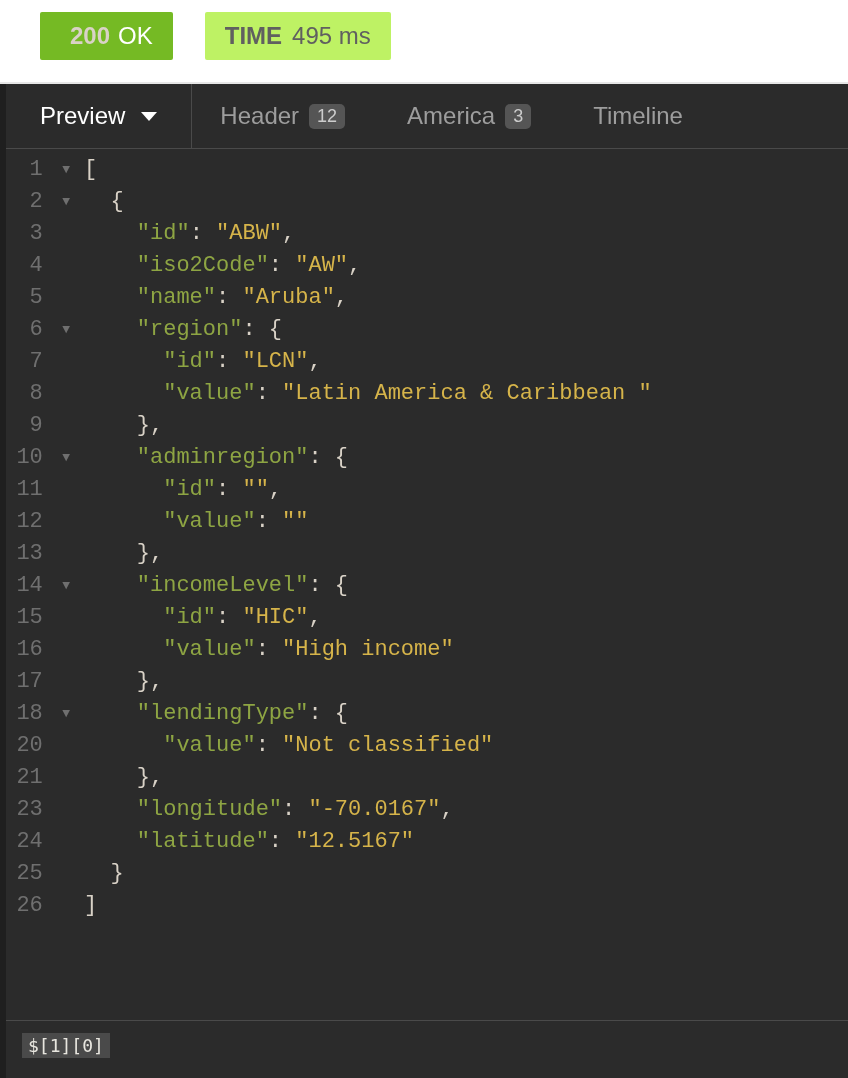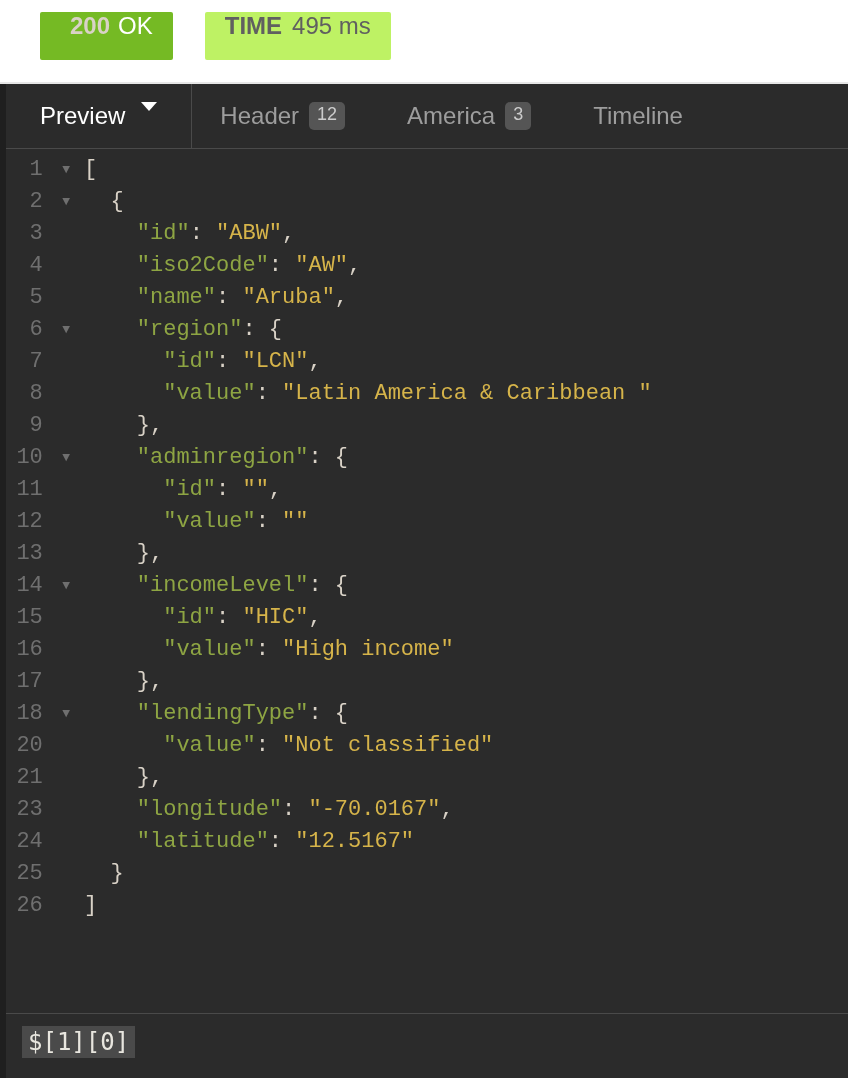--- a/index.html
+++ b/index.html
@@ -16,21 +16,21 @@
     display: flex;
     align-items: center;
     gap: 32px;
     padding: 12px 40px 22px 40px;
     background: #fff;
     border-bottom: 2px solid #e6e6e6;
   }
   .status-pill, .meta-pill {
     height: 48px;
     display: inline-flex;
-    align-items: flex-start;
+    align-items: center;
     padding: 0 20px;
     font-size: 24px;
     border-radius: 2px;
   }
   .status-pill {
     background: #75ba24;
     color: #fff;
   }
   .status-pill .code { font-weight: 700; margin-right: 8px; }
   .status-pill .text { font-weight: 400; }
@@ -52,20 +52,21 @@
 
   
   .tab-strip {
     display: flex;
     align-items: stretch;
     border-bottom: 1px solid #4a4a4a;
     padding-left: 6px;
   }
   .tab {
     display: inline-flex;
+    align-items: center;
     padding: 18px 34px 18px 28px;
     font-size: 24px;
     color: #9d9d9d;
     cursor: pointer;
     gap: 10px;
     position: relative;
   }
   .tab.active {
     color: #fff;
     border-right: 1px solid #4a4a4a;
@@ -122,21 +123,21 @@
   }
   .tok-punc   { color: #d9d2c7; }
   .tok-key    { color: #8ea543; } 
   .tok-str    { color: #d6b44a; } 
 
   
   .path-bar {
     border-top: 1px solid #4a4a4a;
     padding: 14px 32px 22px 16px;
     font-family: "SF Mono","Menlo","Consolas",monospace;
-    font-size: 24px;
+    font-size: 18px;
   }
   .path-bar span {
     background: #4a4a4a;
     color: #e8e6df;
     padding: 2px 6px;
   }
 </style>
 </head>
 <body>
 

